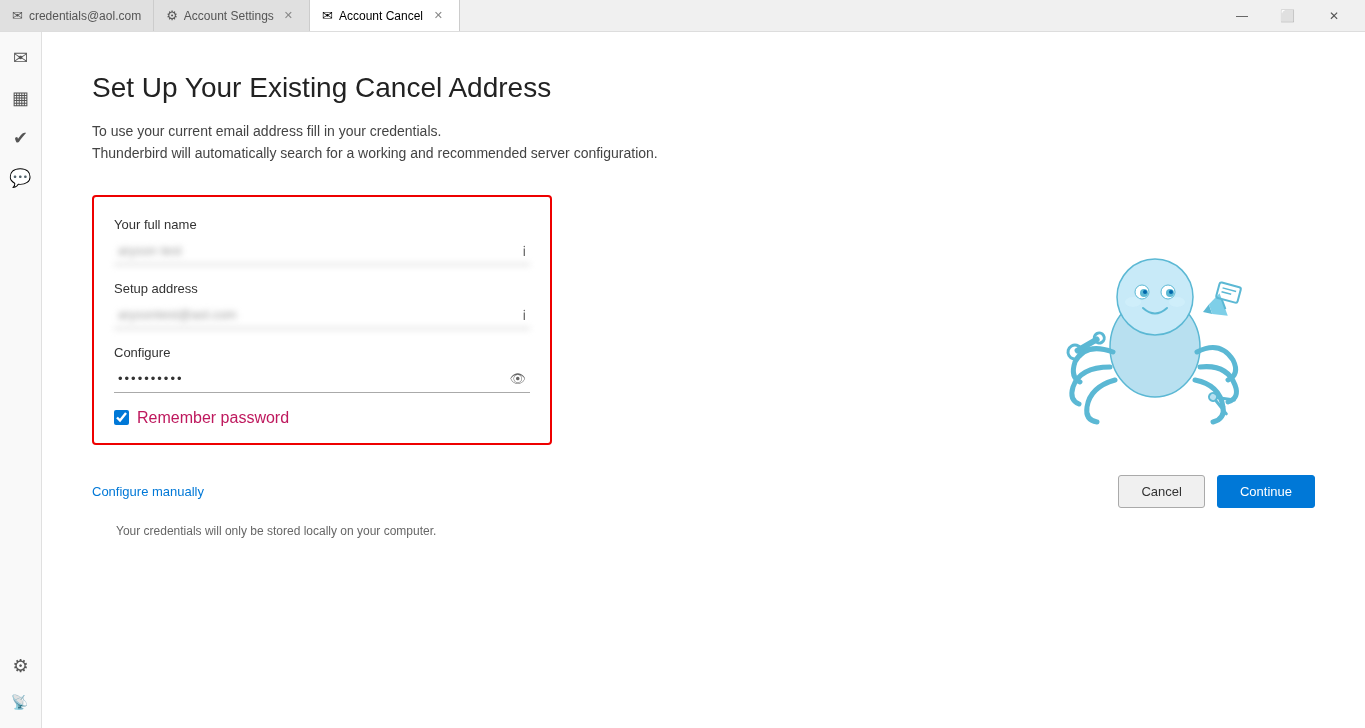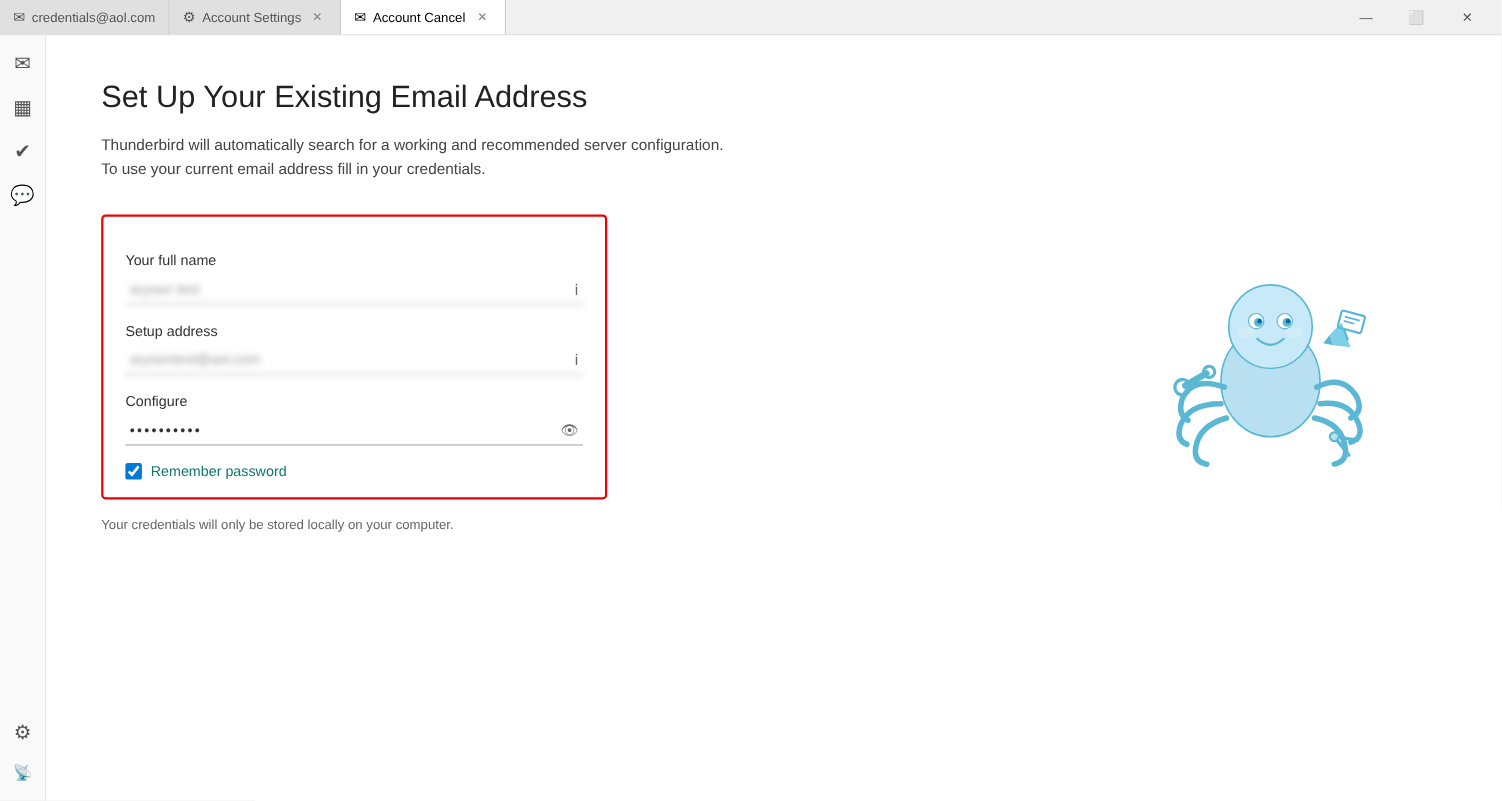--- a/index.html
+++ b/index.html
@@ -125,21 +125,21 @@
       font-size: 14px;
       color: #444;
       line-height: 1.6;
       margin-bottom: 30px;
     }
 
     
     .form-box {
       border: 2px solid #e00;
       border-radius: 4px;
-      padding: 32px 20px 16px 20px;
+      padding: 20px 20px 16px 20px;
       max-width: 460px;
       background: #fff;
     }
 
     .form-group {
       margin-bottom: 16px;
     }
 
     .form-label {
       font-size: 13px;
@@ -184,22 +184,22 @@
       margin-top: 4px;
     }
 
     .remember-checkbox {
       accent-color: #0078d7;
       width: 15px;
       height: 15px;
     }
 
     .remember-label {
-      font-size: 13px;
-      color: #0f766e;
+      font-size: 16px;
+      color: #be185d;
     }
 
     
     .actions {
       display: flex;
       align-items: center;
       margin-top: 30px;
       gap: 12px;
     }
 
@@ -224,20 +224,21 @@
     .btn-primary {
       background: #0078d7;
       color: #fff;
       border-color: #0078d7;
     }
 
     .credentials-note {
       font-size: 12px;
       color: #666;
       margin-top: 16px;
+      margin-left: 24px;
     }
 
     
     .mascot-area {
       position: absolute;
       right: 100px;
       top: 180px;
     }
 
     
@@ -303,25 +304,25 @@
         <span>⚙</span>
       </div>
       <div class="sidebar-item">
         <span style="font-size:14px;">📡</span>
       </div>
     </div>
   </div>
 
   <div class="main-content">
 
-    <h1 class="page-title">Set Up Your Existing Email Address</h1>
+    <h1 class="page-title">Set Up Your Existing Cancel Address</h1>
 
     <div class="description">
+      <div>To use your current email address fill in your credentials.</div>
       <div>Thunderbird will automatically search for a working and recommended server configuration.</div>
-      <div>To use your current email address fill in your credentials.</div>
     </div>
 
     <div class="form-box">
 
       <div class="form-group">
         <label class="form-label">Your full name</label>
         <div class="input-wrapper">
           <input class="form-input blurred" type="text" value="aryson test" placeholder="••••••••" style="">
           <span class="input-icon">ℹ</span>
         </div>
@@ -343,20 +344,25 @@
         </div>
       </div>
 
       <div class="remember-row">
         <input type="checkbox" class="remember-checkbox" checked="" style="">
         <span class="remember-label">Remember password</span>
       </div>
 
     </div>
 
+    <div class="actions">
+      <a class="configure-link">Configure manually</a>
+      <button class="btn">Cancel</button>
+      <button class="btn btn-primary">Continue</button>
+    </div>
 
     <p class="credentials-note">Your credentials will only be stored locally on your computer.</p>
 
     <div class="mascot-area">
       <svg class="mascot-svg" viewBox="0 0 220 220" xmlns="http://www.w3.org/2000/svg">
 
         <ellipse cx="110" cy="135" rx="45" ry="50" fill="#b8e0f0" stroke="#5bb8d4" stroke-width="1.5"></ellipse>
 
         <circle cx="110" cy="85" r="38" fill="#c8eaf8" stroke="#5bb8d4" stroke-width="1.5"></circle>
 

